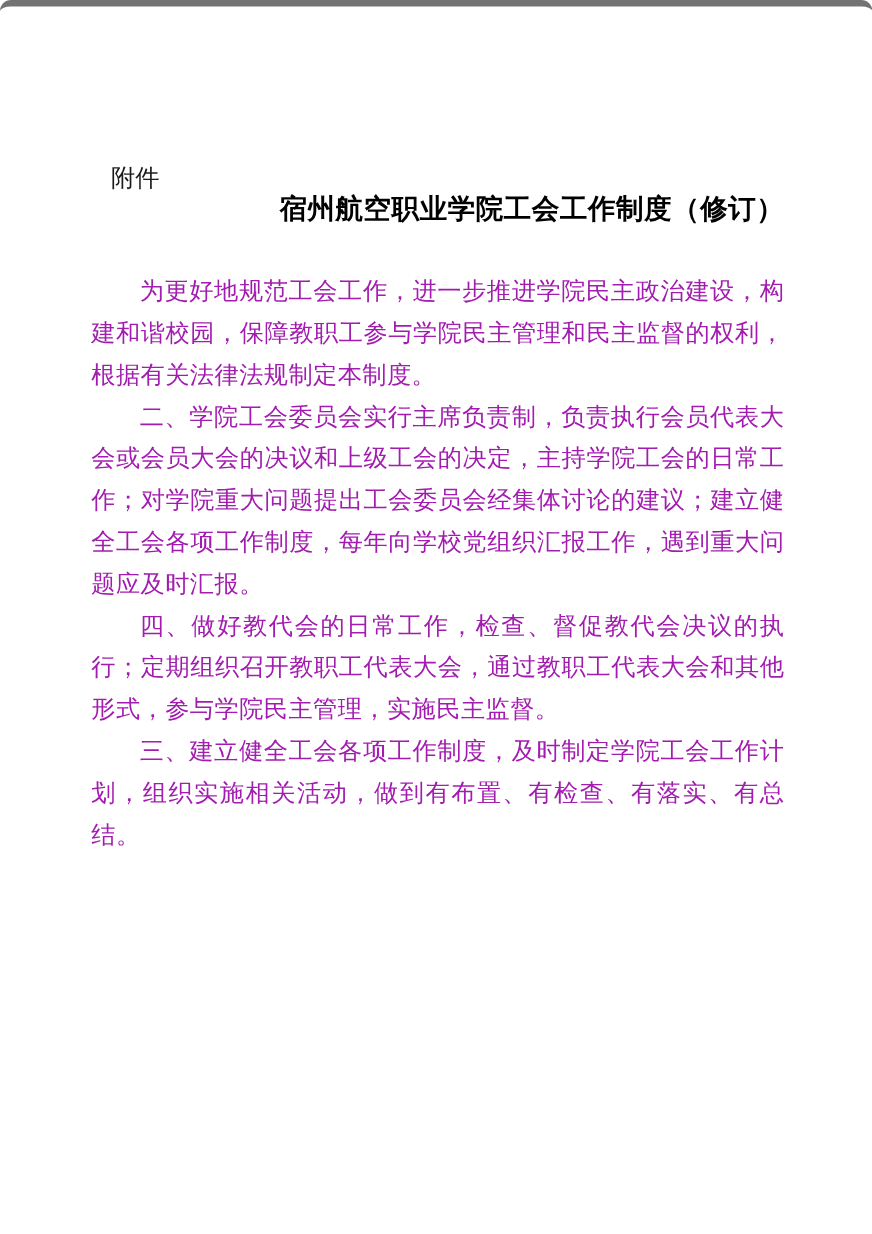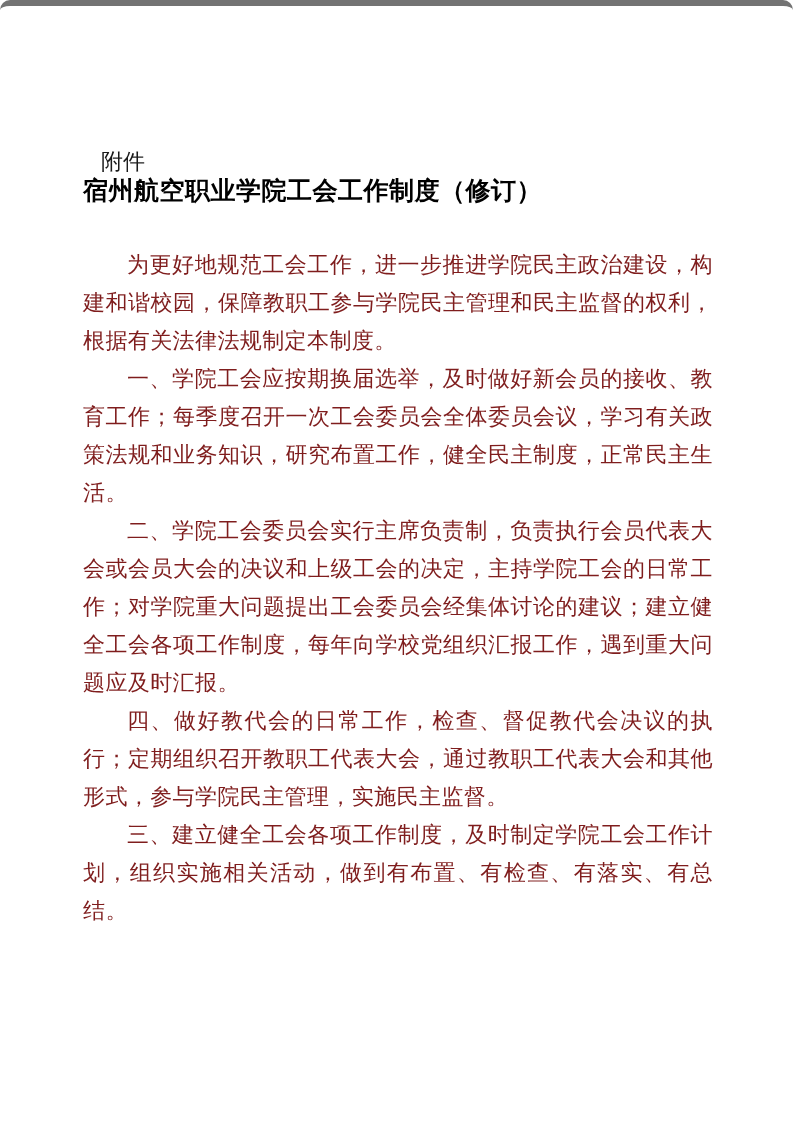--- a/index.html
+++ b/index.html
@@ -28,55 +28,54 @@
     font-weight: 500;
     color: #1a1a1a;
     white-space: nowrap;
   }
   .doc-title {
     position: absolute;
     left: 83px;
     top: 169px;
     width: 630px;
     margin: 0;
-    text-align: left;
+    text-align: right;
     font-family: "Liberation Serif", serif;
     font-size: 25px;
     line-height: 32px;
     font-weight: bold;
     color: #000000;
     letter-spacing: 0.5px;
   }
   .doc-body {
     position: absolute;
     left: 83px;
     top: 240px;
     width: 630px;
   }
   .doc-body p {
     margin: 0;
     font-size: 22px;
     line-height: 38px;
     letter-spacing: 0.4px;
     text-align: justify;
     text-indent: 2em;
-    color: #7f1d1d;
+    color: #a21caf;
     font-weight: 400;
   }
 </style>
 </head>
 <body>
 
 <div class="page">
 
   <div class="attachment-label">附件</div>
 
   <h1 class="doc-title">宿州航空职业学院工会工作制度（修订）</h1>
 
   <div class="doc-body">
       <p>为更好地规范工会工作，进一步推进学院民主政治建设，构建和谐校园，保障教职工参与学院民主管理和民主监督的权利，根据有关法律法规制定本制度。</p>
-      <p>一、学院工会应按期换届选举，及时做好新会员的接收、教育工作；每季度召开一次工会委员会全体委员会议，学习有关政策法规和业务知识，研究布置工作，健全民主制度，正常民主生活。</p>
       <p>二、学院工会委员会实行主席负责制，负责执行会员代表大会或会员大会的决议和上级工会的决定，主持学院工会的日常工作；对学院重大问题提出工会委员会经集体讨论的建议；建立健全工会各项工作制度，每年向学校党组织汇报工作，遇到重大问题应及时汇报。</p>
       <p>四、做好教代会的日常工作，检查、督促教代会决议的执行；定期组织召开教职工代表大会，通过教职工代表大会和其他形式，参与学院民主管理，实施民主监督。</p>
       <p>三、建立健全工会各项工作制度，及时制定学院工会工作计划，组织实施相关活动，做到有布置、有检查、有落实、有总结。</p>
     </div>
 
 </div>
 
 </body></html>

